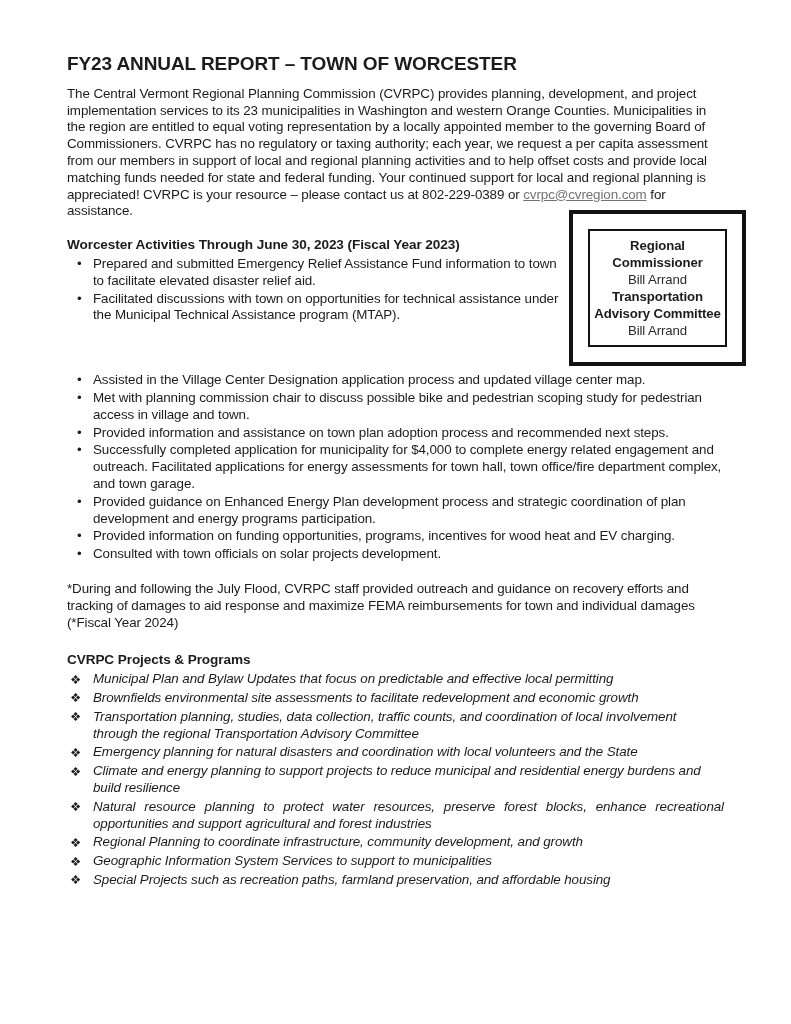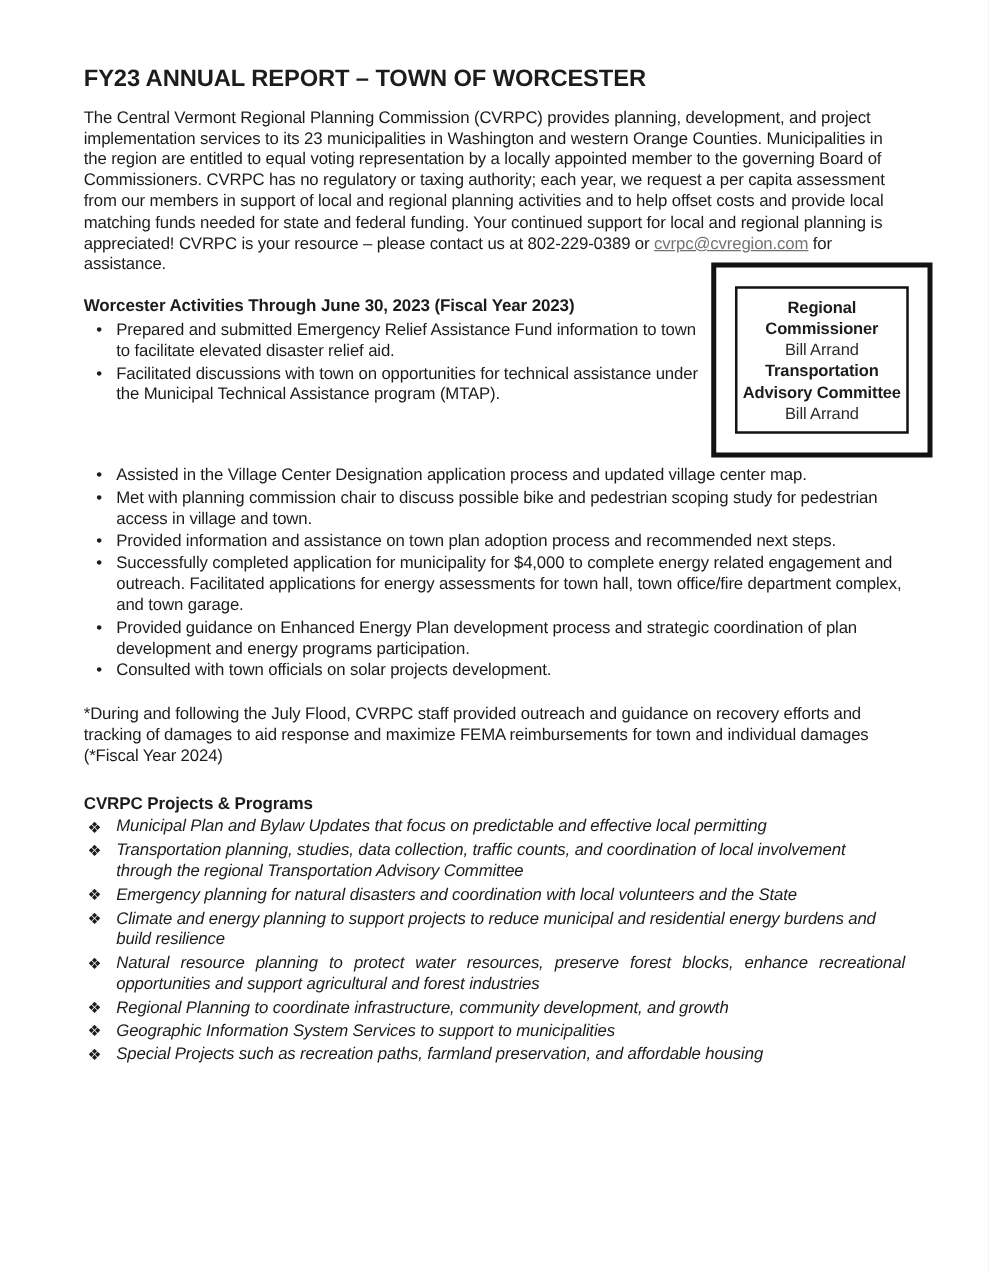--- a/index.html
+++ b/index.html
@@ -114,29 +114,31 @@
   <h2 class="section-heading">Worcester Activities Through June 30, 2023 (Fiscal Year 2023)</h2>
 
   <ul class="bullet-list round-list">
     <li>Prepared and submitted Emergency Relief Assistance Fund information to town to facilitate elevated disaster relief aid.</li>
     <li>Facilitated discussions with town on opportunities for technical assistance under the Municipal Technical Assistance program (MTAP).</li>
     <li>Assisted in the Village Center Designation application process and updated village center map.</li>
     <li>Met with planning commission chair to discuss possible bike and pedestrian scoping study for pedestrian access in village and town.</li>
     <li>Provided information and assistance on town plan adoption process and recommended next steps.</li>
     <li>Successfully completed application for municipality for $4,000 to complete energy related engagement and outreach. Facilitated applications for energy assessments for town hall, town office/fire department complex, and town garage.</li>
     <li>Provided guidance on Enhanced Energy Plan development process and strategic coordination of plan development and energy programs participation.</li>
+    <li>Provided information on funding opportunities, programs, incentives for wood heat and EV charging.</li>
     <li>Consulted with town officials on solar projects development.</li>
   </ul>
 
   <p class="flood-note">*During and following the July Flood, CVRPC staff provided outreach and guidance on recovery efforts and tracking of damages to aid response and maximize FEMA reimbursements for town and individual damages (*Fiscal Year 2024)</p>
 
   <h2 class="section-heading projects">CVRPC Projects &amp; Programs</h2>
 
   <ul class="bullet-list diamond-list">
     <li>Municipal Plan and Bylaw Updates that focus on predictable and effective local permitting</li>
+    <li>Brownfields environmental site assessments to facilitate redevelopment and economic growth</li>
     <li>Transportation planning, studies, data collection, traffic counts, and coordination of local involvement through the regional Transportation Advisory Committee</li>
     <li>Emergency planning for natural disasters and coordination with local volunteers and the State</li>
     <li>Climate and energy planning to support projects to reduce municipal and residential energy burdens and build resilience</li>
     <li class="justify">Natural resource planning to protect water resources, preserve forest blocks, enhance recreational opportunities and support agricultural and forest industries</li>
     <li>Regional Planning to coordinate infrastructure, community development, and growth</li>
     <li>Geographic Information System Services to support to municipalities</li>
     <li>Special Projects such as recreation paths, farmland preservation, and affordable housing</li>
   </ul>
 
 </div>

